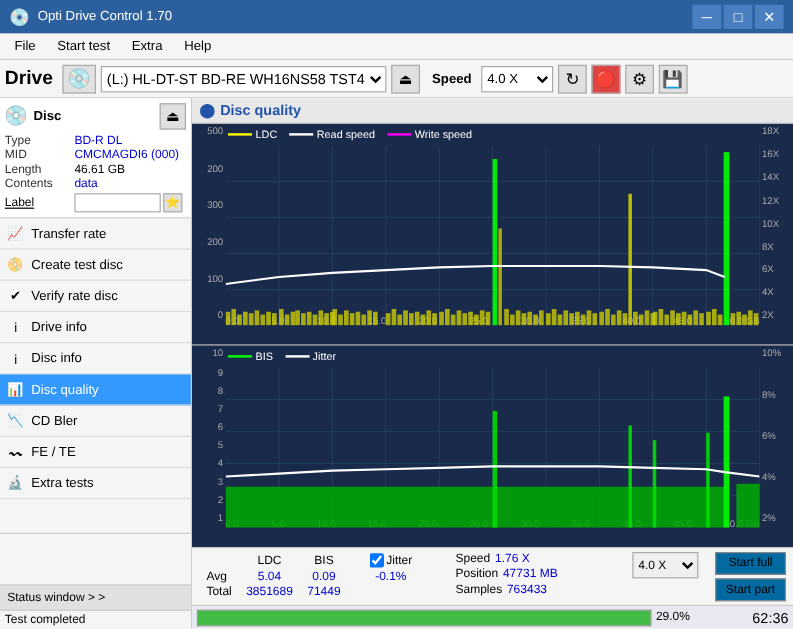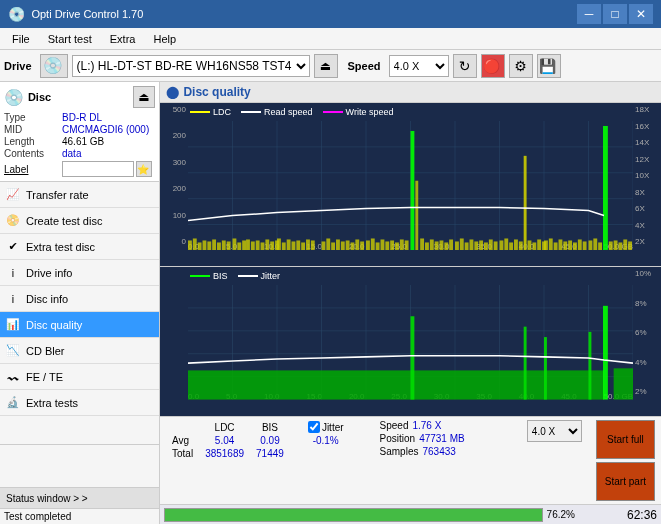--- a/index.html
+++ b/index.html
@@ -50,21 +50,21 @@
     
     #toolbar {
       background: #f5f5f5;
       border-bottom: 1px solid #ccc;
       height: 32px;
       display: flex;
       align-items: center;
       padding: 2px 4px;
       gap: 4px;
     }
-    #drive-label { font-size: 11px; font-weight: bold; margin-right: 4px; }
+    #drive-label { font-size: 16px; font-weight: bold; margin-right: 4px; }
     #drive-select {
       height: 22px;
       font-size: 12px;
       border: 1px solid #aaa;
       background: white;
       min-width: 220px;
     }
     .toolbar-btn {
       height: 24px; width: 24px;
       background: #e0e0e0;
@@ -311,23 +311,23 @@
     .speed-info {
       font-size: 10px;
       display: flex;
       flex-direction: column;
       gap: 2px;
     }
     .speed-row { display: flex; gap: 4px; align-items: center; }
     .speed-label { color: #000; }
     .speed-value { color: #0000cc; }
     #start-full-btn, #start-part-btn {
-      padding: 13px 8px;
+      padding: 3px 8px;
       font-size: 10px;
-      background: #c2410c;
+      background: #0369a1;
       border: 1px solid #888;
       cursor: pointer;
       white-space: nowrap;
     }
     .buttons-col {
       display: flex;
       flex-direction: column;
       gap: 3px;
       justify-content: center;
     }
@@ -436,21 +436,21 @@
       <div class="nav-item">
         <span class="nav-icon">📈</span>
         <span>Transfer rate</span>
       </div>
       <div class="nav-item">
         <span class="nav-icon">📀</span>
         <span>Create test disc</span>
       </div>
       <div class="nav-item">
         <span class="nav-icon">✔</span>
-        <span>Extra test disc</span>
+        <span>Verify rate disc</span>
       </div>
       <div class="nav-item">
         <span class="nav-icon">ℹ</span>
         <span>Drive info</span>
       </div>
       <div class="nav-item">
         <span class="nav-icon">ℹ</span>
         <span>Disc info</span>
       </div>
       <div class="nav-item active">
@@ -660,20 +660,32 @@
         <div class="chart-legend">
           <div class="legend-item">
             <div class="legend-color" style="background:#00ff00;"></div>
             <span>BIS</span>
           </div>
           <div class="legend-item">
             <div class="legend-color" style="background:#ffffff;"></div>
             <span>Jitter</span>
           </div>
         </div>
+        <div class="chart-y-axis">
+          <span>10</span>
+          <span>9</span>
+          <span>8</span>
+          <span>7</span>
+          <span>6</span>
+          <span>5</span>
+          <span>4</span>
+          <span>3</span>
+          <span>2</span>
+          <span>1</span>
+        </div>
         <div class="chart-y-axis-right">
           <span>10%</span>
           <span>8%</span>
           <span>6%</span>
           <span>4%</span>
           <span>2%</span>
         </div>
         <div class="chart-x-axis">
           <span>0.0</span>
           <span>5.0</span>
@@ -784,17 +796,17 @@
       <div class="buttons-col">
         <button id="start-full-btn">Start full</button>
         <button id="start-part-btn">Start part</button>
       </div>
     </div>
 
     <div id="bottom-bar">
       <div id="bottom-progress-container">
         <div id="bottom-progress-bar" style="width:100%;"></div>
       </div>
-      <span id="bottom-pct">76.2%</span>
+      <span id="bottom-pct">29.0%</span>
       <span id="bottom-time">62:36</span>
     </div>
   </div>
 </div>
 
 </body></html>

